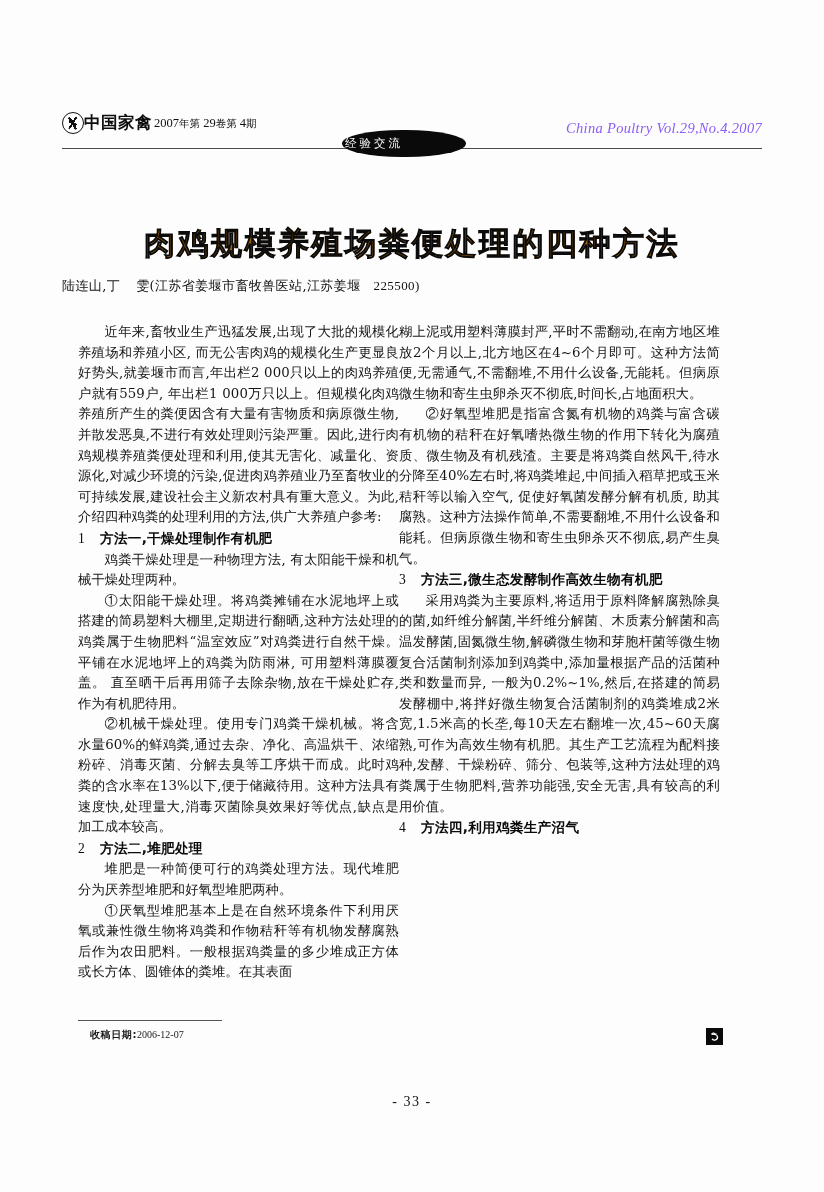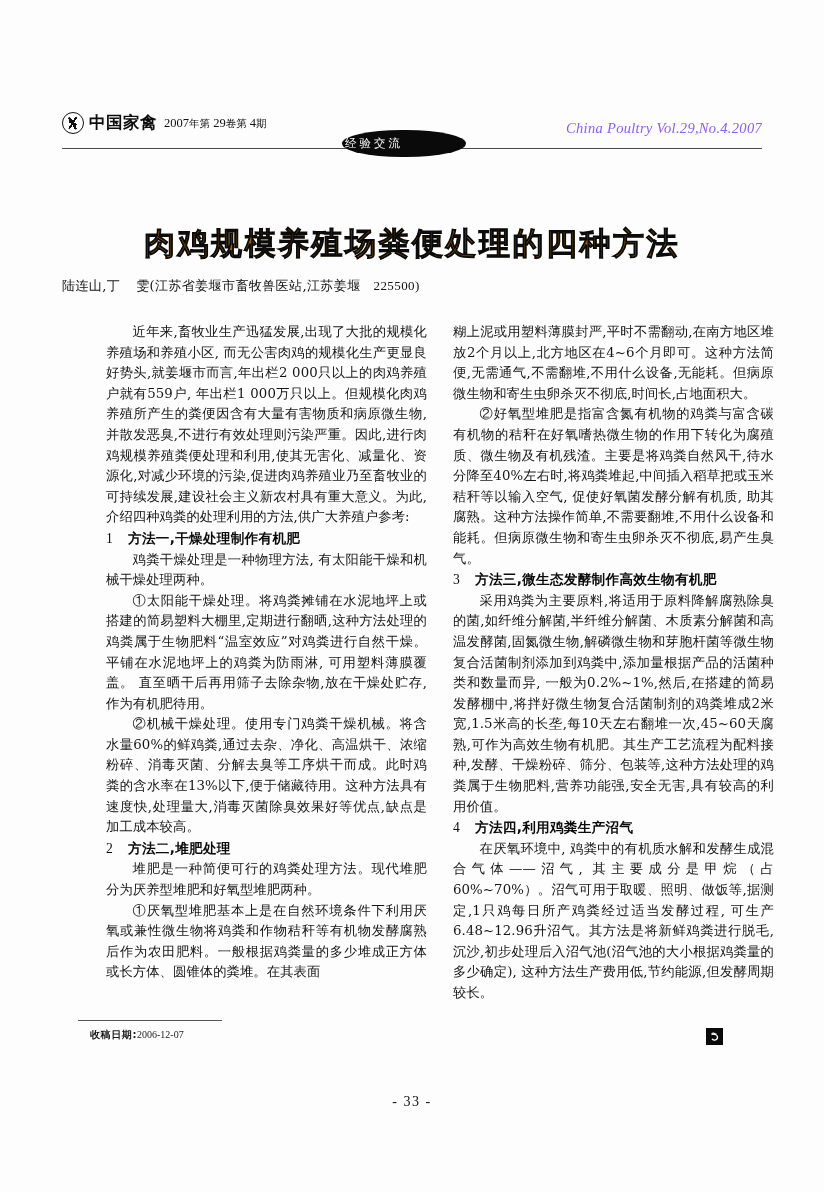--- a/index.html
+++ b/index.html
@@ -29,21 +29,20 @@
     top: 112px;
     right: 62px;
     height: 46px;
   }
   .mast-left {
     position: absolute;
     left: 0;
     top: 0;
     display: flex;
     align-items: center;
-    gap: 5px;
     white-space: nowrap;
   }
   .logo-mark {
     width: 20px;
     height: 20px;
     border-radius: 50%;
     border: 1.6px solid #121212;
     position: relative;
     display: inline-block;
     background: #ffffff;
@@ -158,22 +157,20 @@
   .article-authors .num { font-family: "Liberation Serif", serif; }
 
   
   .columns {
     position: absolute;
     left: 78px;
     top: 322px;
     width: 668px;
     height: 700px;
     display: flex;
-    gap: 26px;
-    margin-left: 28px;
   }
   .col {
     width: 321px;
     position: relative;
   }
 
   p.body-text {
     margin: 0;
     font-family: "DejaVu Serif", serif;
     font-size: 13.3px;
@@ -319,21 +316,20 @@
       <h2 class="section-head">
         <span class="sec-num">3</span>
         <span>方法三,微生态发酵制作高效生物有机肥</span>
       </h2>
       <p class="body-text">采用鸡粪为主要原料,将适用于原料降解腐熟除臭的菌,如纤维分解菌,半纤维分解菌、木质素分解菌和高温发酵菌,固氮微生物,解磷微生物和芽胞杆菌等微生物复合活菌制剂添加到鸡粪中,添加量根据产品的活菌种类和数量而异, 一般为0.2%~1%,然后,在搭建的简易发酵棚中,将拌好微生物复合活菌制剂的鸡粪堆成2米宽,1.5米高的长垄,每10天左右翻堆一次,45~60天腐熟,可作为高效生物有机肥。其生产工艺流程为配料接种,发酵、干燥粉碎、筛分、包装等,这种方法处理的鸡粪属于生物肥料,营养功能强,安全无害,具有较高的利用价值。</p>
 
       <h2 class="section-head">
         <span class="sec-num">4</span>
         <span>方法四,利用鸡粪生产沼气</span>
       </h2>
-      <p class="body-text">在厌氧环境中, 鸡粪中的有机质水解和发酵生成混合气体——沼气, 其主要成分是甲烷（占60%~70%）。沼气可用于取暖、照明、做饭等,据测定,1只鸡每日所产鸡粪经过适当发酵过程, 可生产6.48~12.96升沼气。其方法是将新鲜鸡粪进行脱毛,沉沙,初步处理后入沼气池(沼气池的大小根据鸡粪量的多少确定), 这种方法生产费用低,节约能源,但发酵周期较长。</p>
     </div>
   </div>
 
   <div class="footnote-wrap">
     <div class="footnote-rule"></div>
     <div class="footnote-text">
       <span>收稿日期:</span><span class="date">2006-12-07</span>
     </div>
   </div>
 

